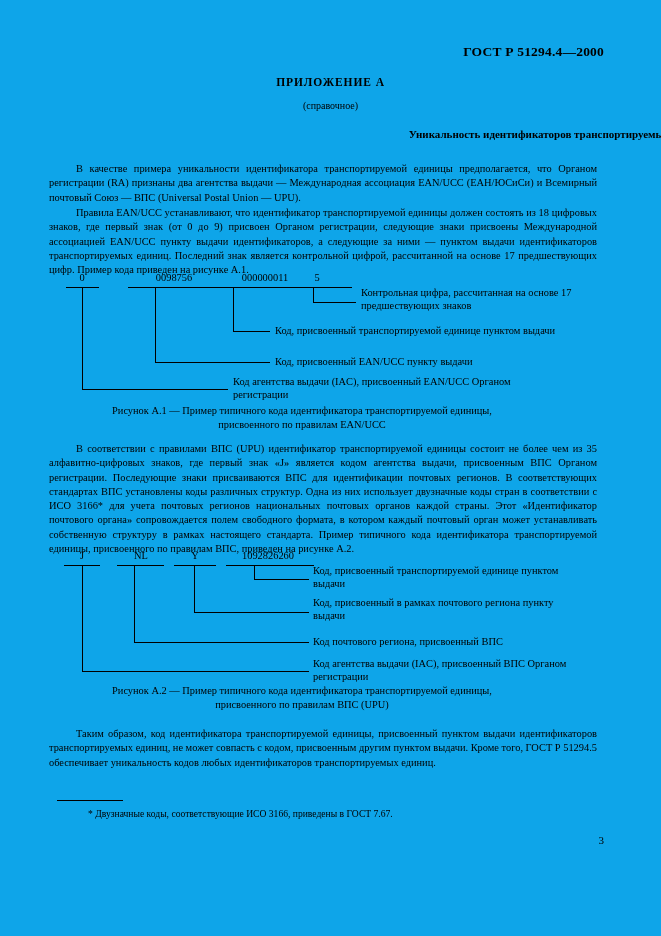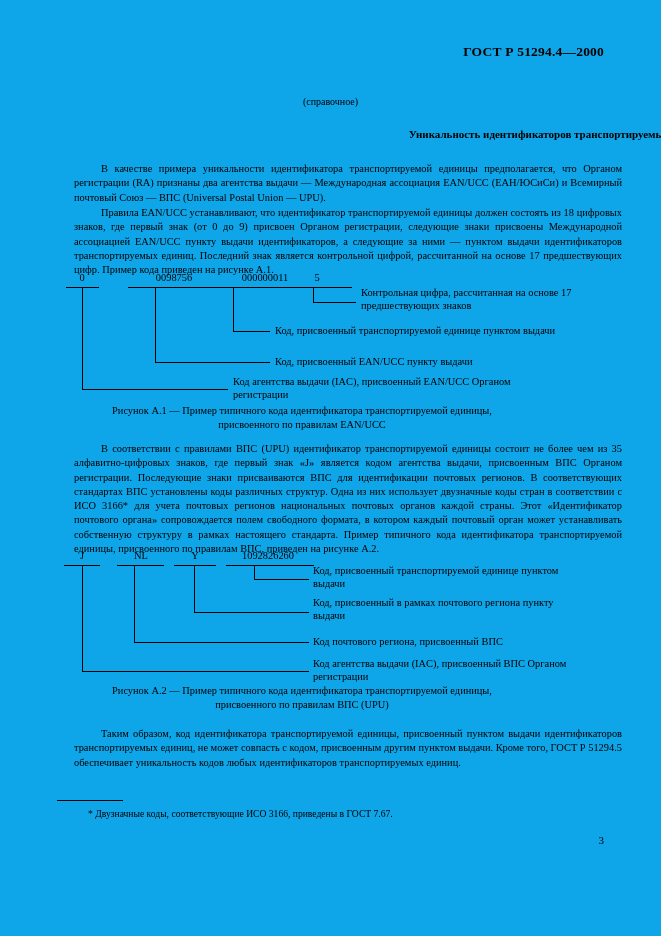--- a/index.html
+++ b/index.html
@@ -38,38 +38,38 @@
     width: 661px;
     text-align: center;
   }
   .appendix-title {
     font-size: 11.5px;
     font-weight: bold;
     letter-spacing: 0.9px;
   }
   .appendix-sub {
     font-size: 10px;
-    margin-top: 20px;
+    margin-top: 12px;
   }
 
   .section-title {
     position: absolute;
     top: 128px;
     left: 0;
     width: 661px;
     text-align: right;
     font-size: 11px;
     font-weight: bold;
     padding-left: 47px;
   }
 
   
   .para {
     position: absolute;
-    left: 74px;
+    left: 49px;
     width: 548px;
     font-size: 10.4px;
     line-height: 14.3px;
     text-align: justify;
     text-indent: 27px;
     hyphens: manual;
   }
   .para.p1 { top: 162px; }
   .para.p2 { top: 206px; }
   .para.p3 { top: 442px; }
@@ -143,20 +143,21 @@
   }
 </style>
 </head>
 <body>
 
 <div id="page">
 
   <div class="doc-header">ГОСТ Р 51294.4—2000</div>
 
   <div class="appendix-block">
+    <div class="appendix-title">ПРИЛОЖЕНИЕ А</div>
     <div class="appendix-sub">(справочное)</div>
   </div>
 
   <div class="section-title">Уникальность идентификаторов транспортируемых единиц</div>
 
   <div class="para p1">В качестве примера уникальности идентификатора транспортируемой единицы предполагается, что Органом регистрации (RA) признаны два агентства выдачи — Международная ассоциация EAN/UCC (ЕАН/ЮСиСи) и Всемирный почтовый Союз — ВПС (Universal Postal Union — UPU).</div>
   <div class="para p2">Правила EAN/UCC устанавливают, что идентификатор транспортируемой единицы должен состоять из 18 цифровых знаков, где первый знак (от 0 до 9) присвоен Органом регистрации, следующие знаки присвоены Международной ассоциацией EAN/UCC пункту выдачи идентификаторов, а следующие за ними — пунктом выдачи идентификаторов транспортируемых единиц. Последний знак является контрольной цифрой, рассчитанной на основе 17 предшествующих цифр. Пример кода приведен на рисунке А.1.</div>
 
   <div class="diagram" id="diagram-1">
 

